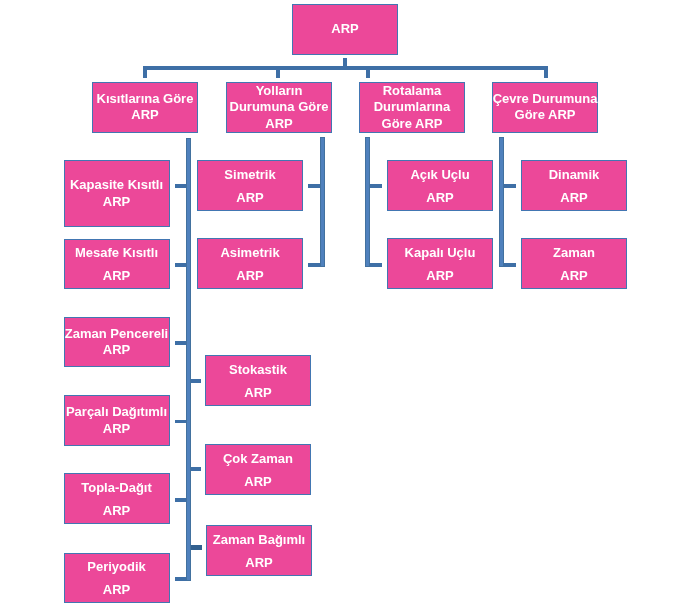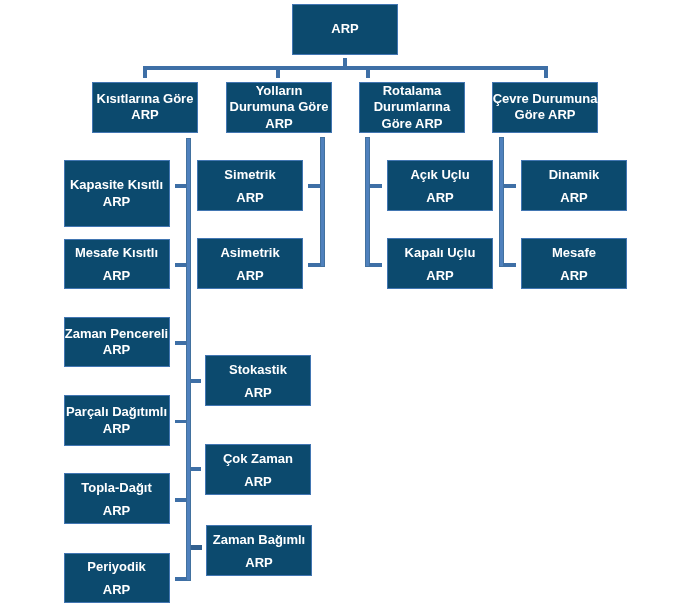--- a/index.html
+++ b/index.html
@@ -1,19 +1,19 @@
 <!DOCTYPE html>
 <html><head>
 <meta charset="utf-8">
 <title>ARP</title>
 <style>
   html,body{margin:0;padding:0;background:#fff;}
   #canvas{position:relative;width:677px;height:616px;background:#fff;overflow:hidden;
           font-family:"Liberation Sans",sans-serif;-webkit-font-smoothing:antialiased;}
-  .node{position:absolute;box-sizing:border-box;background:#0c4a6e;border:0.6px solid #4276B2;
+  .node{position:absolute;box-sizing:border-box;background:#ec4899;border:0.6px solid #4276B2;
         color:#fff;font-weight:bold;font-size:13px;line-height:16.4px;text-align:center;
         display:flex;align-items:center;justify-content:center;}
   .node > .txt{display:block;width:107px;flex:0 0 107px;white-space:normal;}
   .node.two > .txt{width:130px;flex:0 0 130px;text-align:center;}
   .node.two .l1,.node.two .l2{display:block;}
   .node.two .l2{margin-top:6.6px;}
   .node.two > .txt{padding-top:1.8px;}
   .conn{position:absolute;background:#4F81BD;border:0.9px solid #42719F;box-sizing:border-box;}
   .conn.solid{background:#3E6FA6;border:none;}
   .conn.dark{background:#32608F;}
@@ -134,18 +134,18 @@
       </span>
     </div>
   <div class="node two" style="left:521px;top:160px;width:106px;height:50.7px">
       <span class="txt">
         <span class="l1">Dinamik</span>
         <span class="l2">ARP</span>
       </span>
     </div>
   <div class="node two" style="left:521px;top:238px;width:106px;height:50.7px">
       <span class="txt">
-        <span class="l1">Mesafe</span>
+        <span class="l1">Zaman</span>
         <span class="l2">ARP</span>
       </span>
     </div>
 
 </div>
 
 </body></html>

